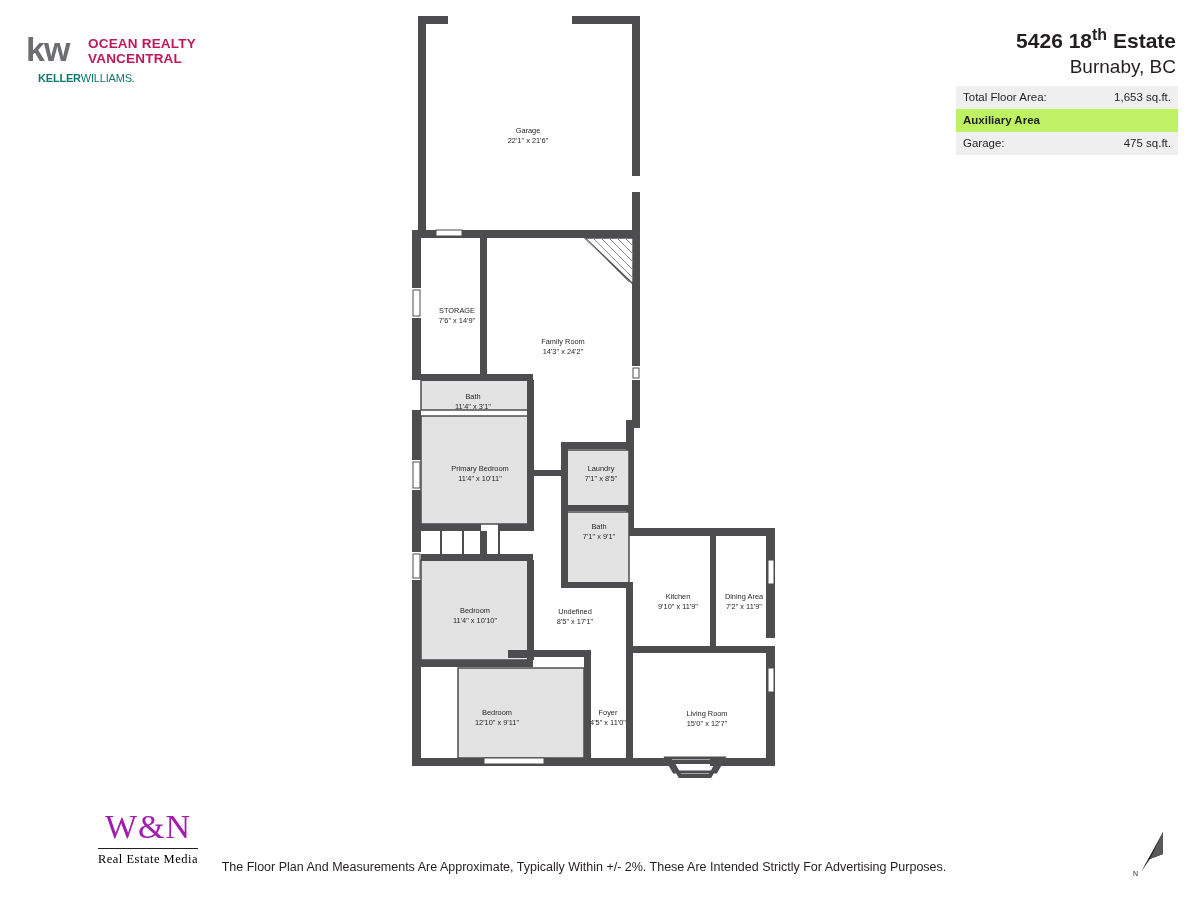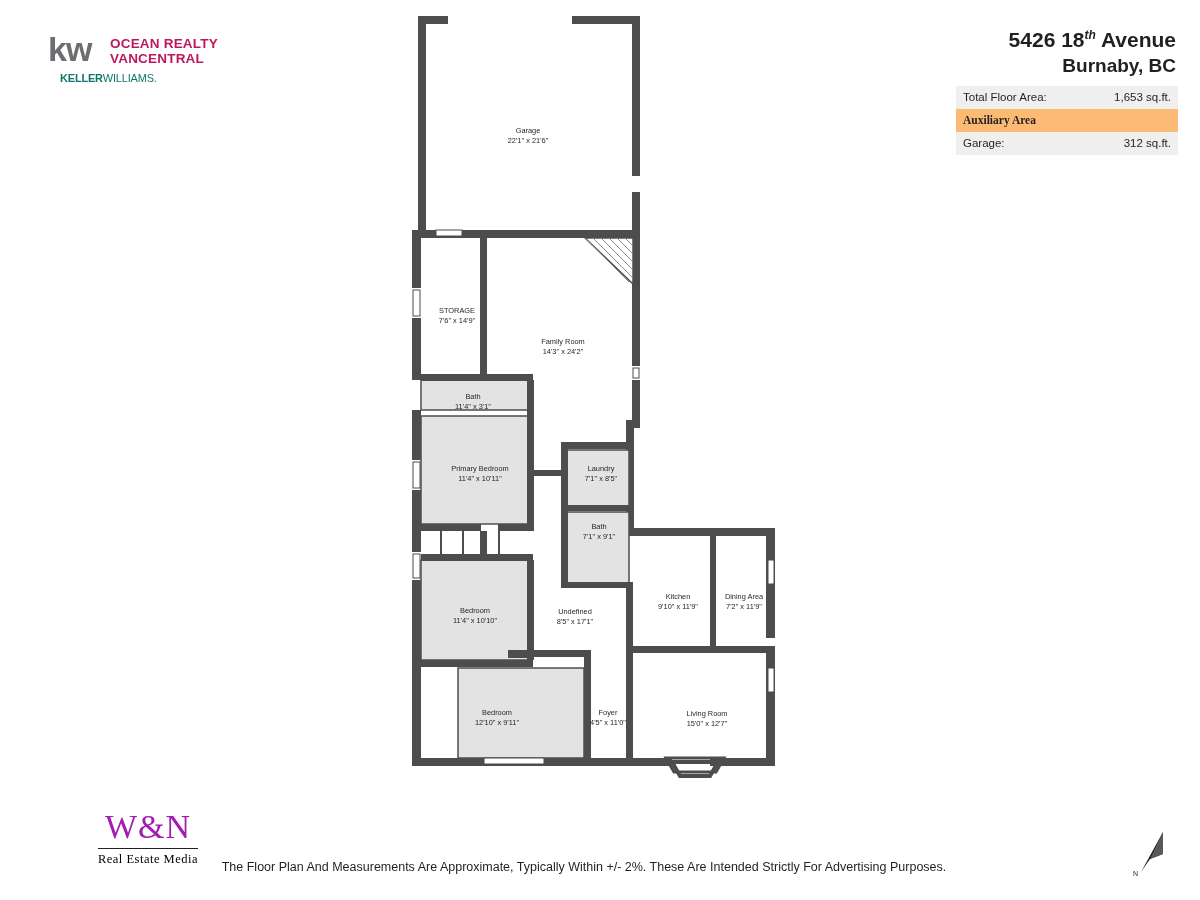--- a/index.html
+++ b/index.html
@@ -16,21 +16,20 @@
     overflow: hidden;
   }
 
   
   #brand {
     position: absolute;
     left: 26px;
     top: 28px;
     width: 280px;
     height: 64px;
-    margin-left: 22px;
   }
   #brand .kw-mark {
     position: absolute;
     left: 0;
     top: 0;
     width: 52px;
     height: 42px;
   }
   #brand .kw-letters {
     font-family: "Liberation Sans", sans-serif;
@@ -70,48 +69,47 @@
     text-align: right;
     width: 420px;
   }
   #title-block .addr1 {
     font-size: 21px;
     font-weight: bold;
     color: #231f20;
     line-height: 26px;
   }
   #title-block .addr1 sup {
-    font-size: 12px;
+    font-size: 16px;
     vertical-align: super;
-    font-style: italic;
   }
   #title-block .addr2 {
     font-size: 19px;
-    font-weight: bold;
+    font-weight: normal;
     color: #231f20;
     line-height: 25px;
   }
 
   
   #area-table {
     position: absolute;
     right: 22px;
     top: 86px;
     width: 222px;
     font-size: 11.5px;
   }
   #area-table .row {
     display: flex;
     justify-content: space-between;
     align-items: center;
     padding: 4px 7px;
     line-height: 15px;
   }
   #area-table .row.shaded { background: #efefef; gap: 8px; }
-  #area-table .row.head { background: #fdba74; font-weight: bold; font-family: Liberation Serif, serif; }
+  #area-table .row.head { background: #bef264; font-weight: bold; }
   #area-table .label { text-align: left; }
   #area-table .value { text-align: right; }
 
   
   #floorplan {
     position: absolute;
     left: 380px;
     top: 0;
     width: 460px;
     height: 820px;
@@ -196,37 +194,37 @@
     <div>OCEAN REALTY</div>
     <div>VANCENTRAL</div>
   </div>
   <div class="kwname">
     <b>KELLER</b><span class="light">WILLIAMS.</span>
   </div>
 </div>
 
 <div id="title-block">
   <div class="addr1">
-    <span>5426 18</span><sup>th</sup><span> Avenue</span>
+    <span>5426 18</span><sup>th</sup><span> Estate</span>
   </div>
   <div class="addr2">Burnaby, BC</div>
 </div>
 
 <div id="area-table">
   <div class="row shaded">
     <span class="label">Total Floor Area:</span>
     <span class="value">1,653 sq.ft.</span>
   </div>
   <div class="row head">
     <span class="label">Auxiliary Area</span>
     <span class="value"></span>
   </div>
   <div class="row shaded">
     <span class="label">Garage:</span>
-    <span class="value">312 sq.ft.</span>
+    <span class="value">475 sq.ft.</span>
   </div>
 </div>
 
 <div id="floorplan">
   <svg width="460" height="820" viewBox="0 0 460 820" xmlns="http://www.w3.org/2000/svg">
     <g>
 
       <rect x="38" y="16" width="222" height="222" fill="#ffffff" stroke="none"></rect>
 
       <rect x="38" y="16" width="8" height="222" fill="#4d4d4f"></rect>

